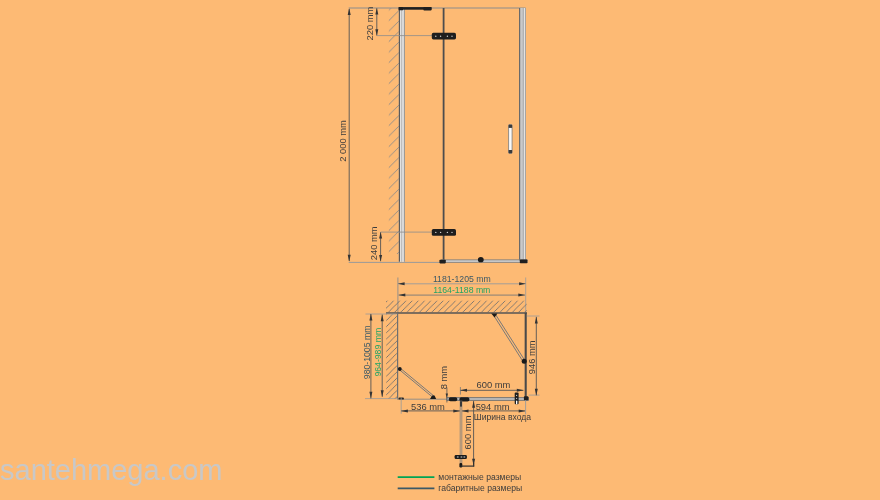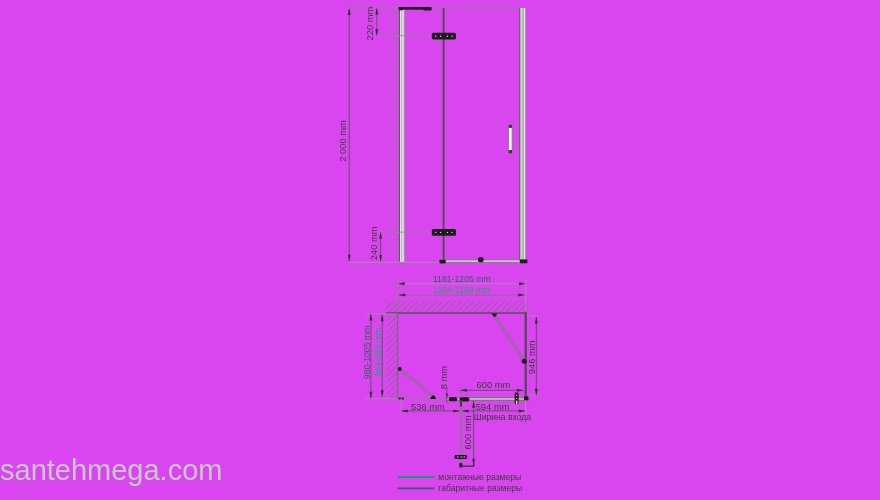--- a/index.html
+++ b/index.html
@@ -1,16 +1,16 @@
 <!DOCTYPE html>
 <html><head>
 <meta charset="utf-8">
 <style>
   html,body{margin:0;padding:0;background:#ffffff;}
-  #page{position:relative;width:880px;height:500px;background:#d946ef;overflow:hidden;
+  #page{position:relative;width:880px;height:500px;background:#fdba74;overflow:hidden;
         font-family:"Liberation Sans", sans-serif;}
   svg{position:absolute;left:0;top:0;}
   .dim{font:9.4px "Liberation Sans",sans-serif;fill:#3c3c3c;}
   .dimB{font:8.7px "Liberation Sans",sans-serif;fill:#3b5866;}
   .dimG{font:8.7px "Liberation Sans",sans-serif;fill:#21a567;}
   .dimS{font:8.6px "Liberation Sans",sans-serif;fill:#3c3c3c;}
 </style>
 </head>
 <body>
 <div id="page">

